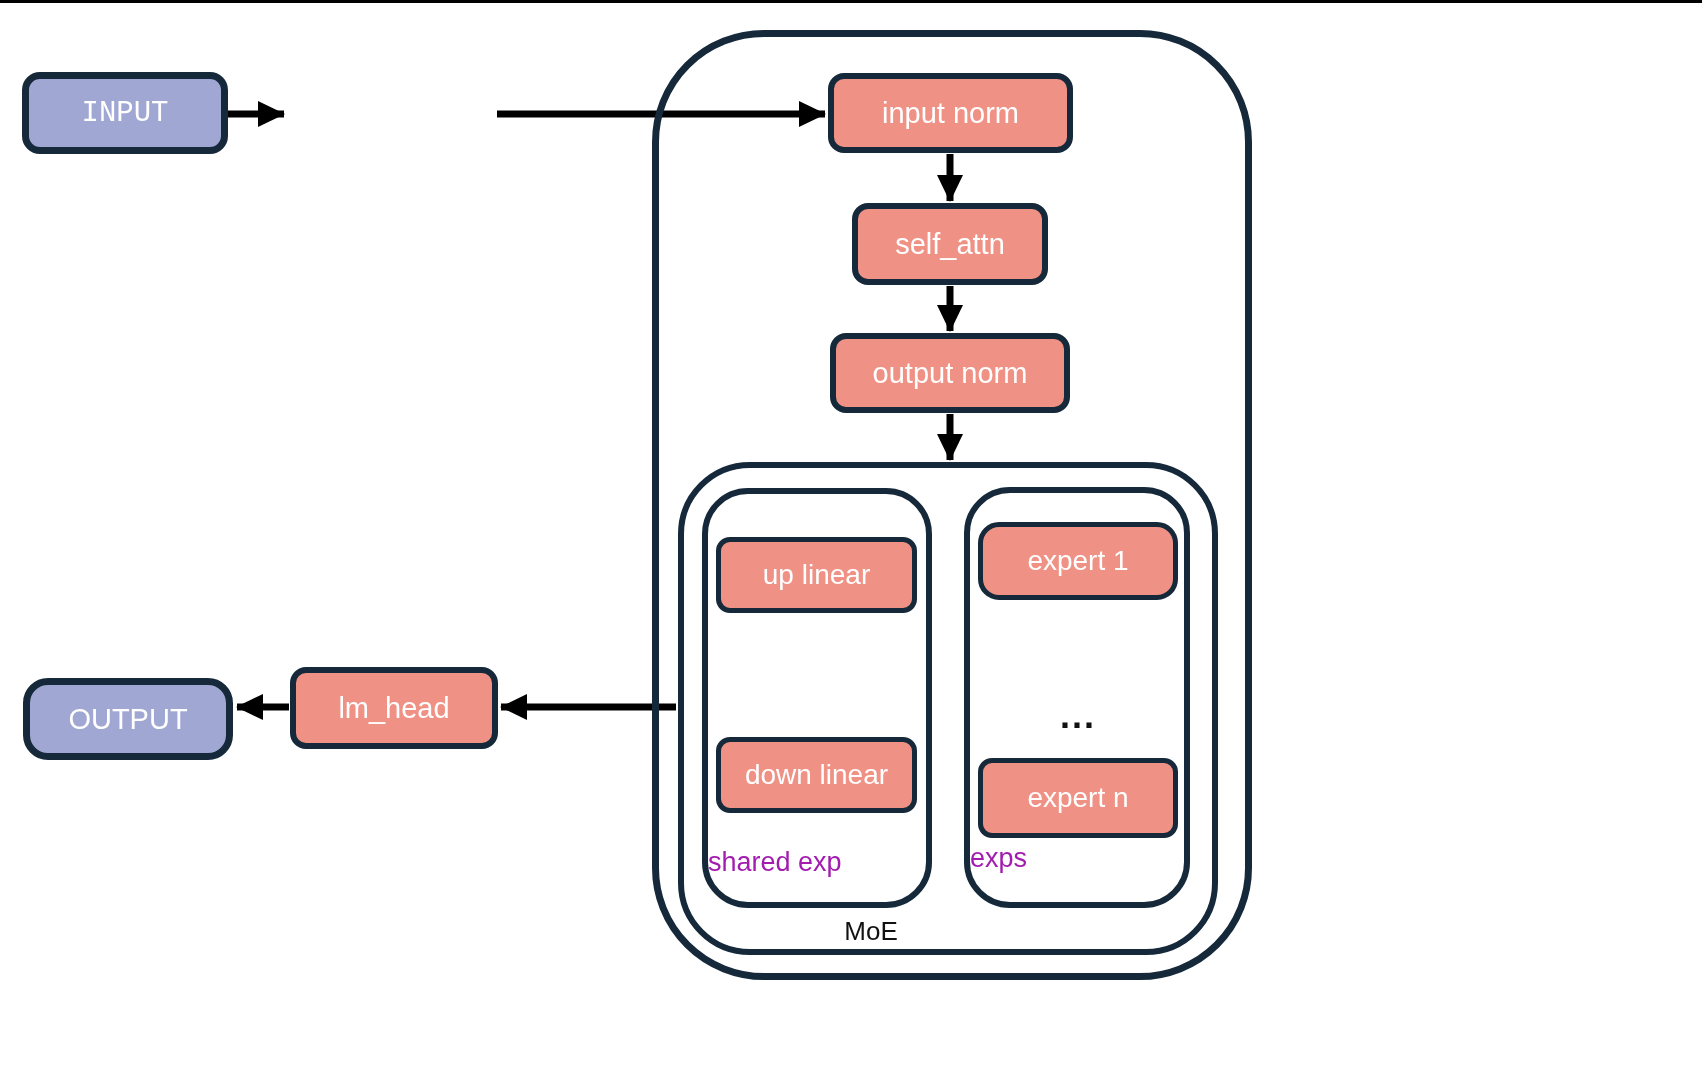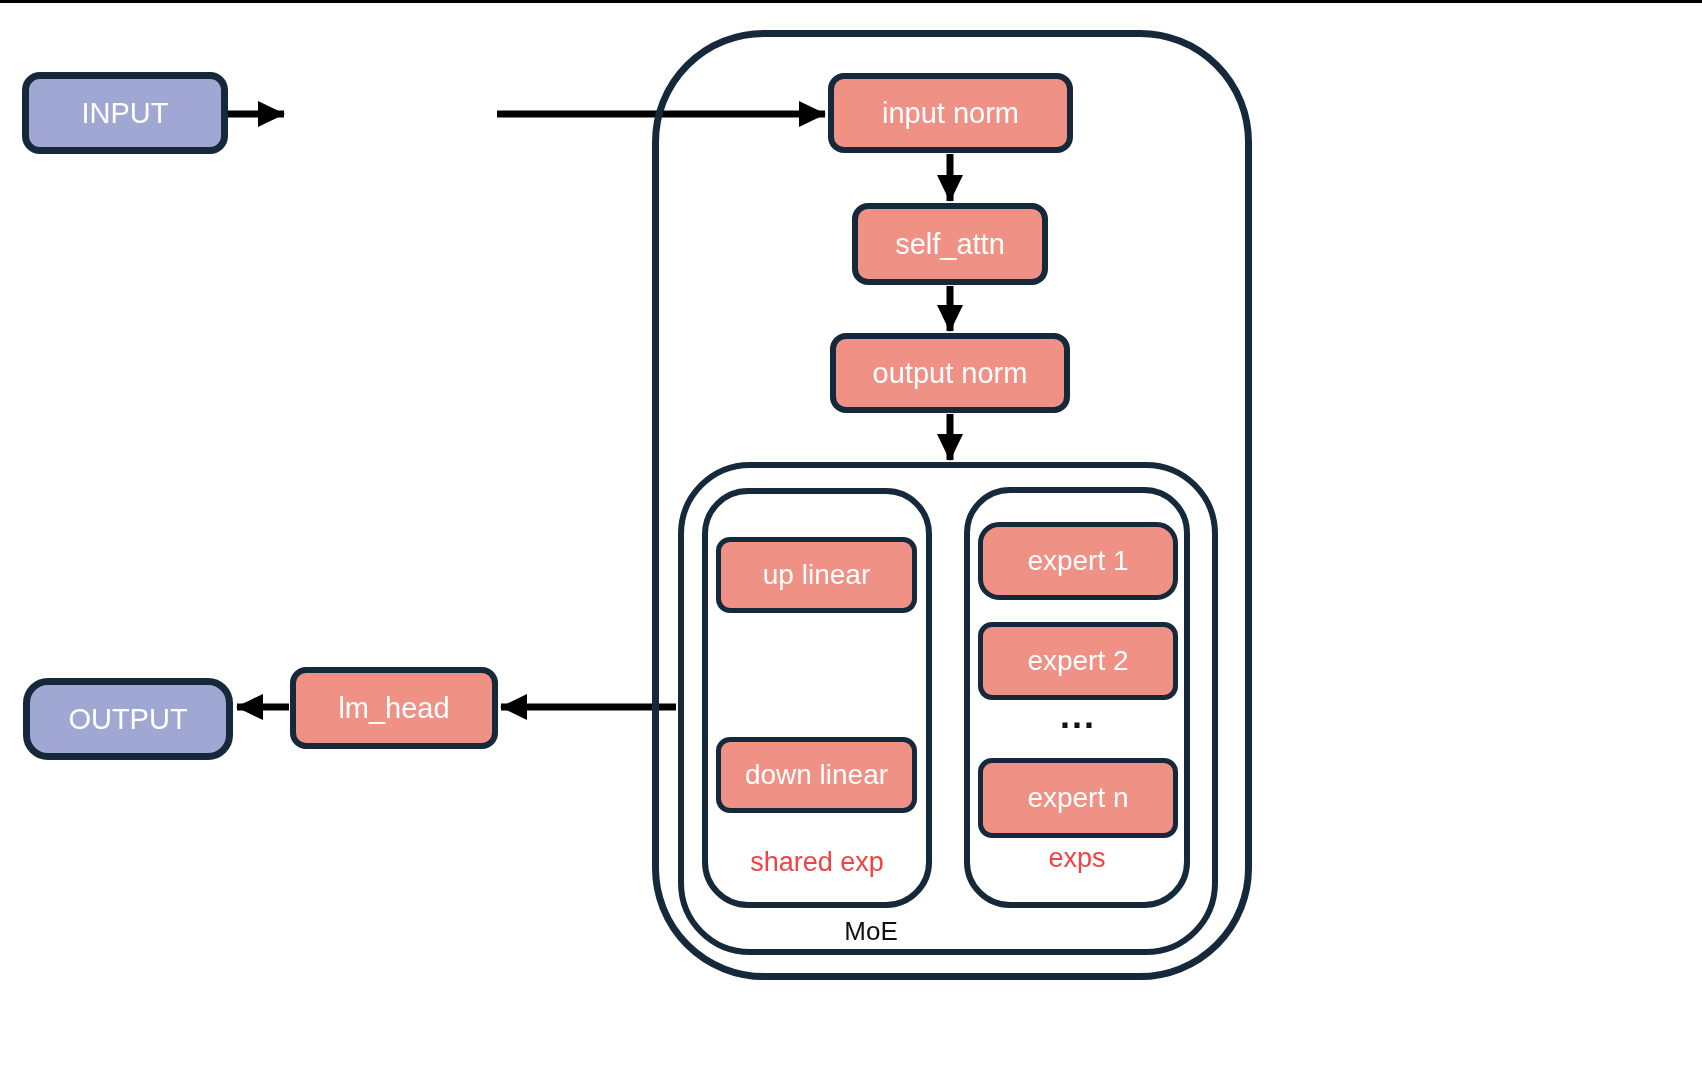--- a/index.html
+++ b/index.html
@@ -53,22 +53,22 @@
     width: 230px; height: 420px;
   }
   .exps-box {
     left: 964px; top: 487px;
     width: 226px; height: 421px;
   }
   .container-label {
     position: absolute;
     left: 0;
     width: 100%;
-    text-align: center;
-    color: #ef4444;
+    text-align: left;
+    color: #a21caf;
     font-size: 27px;
   }
   .moe-label {
     position: absolute;
     left: 132px;
     bottom: 2px;
     width: 110px;
     text-align: center;
     color: #111111;
     font-size: 26px;
@@ -89,21 +89,21 @@
   .io {
     background: #A0A7D3;
     border-width: 7px;
     border-radius: 18px;
   }
   .inner {
     border-width: 5px;
     border-radius: 14px;
     font-size: 28px;
   }
-  .n-input       { left: 22px;  top: 72px;  width: 206px; height: 82px; }
+  .n-input       { left: 22px;  top: 72px;  width: 206px; height: 82px; font-family: Liberation Mono, monospace; }
   .n-embd        { left: 287px; top: 72px;  width: 210px; height: 82px; }
   .n-input-norm  { left: 828px; top: 73px;  width: 245px; height: 80px; }
   .n-self-attn   { left: 852px; top: 203px; width: 196px; height: 82px; }
   .n-output-norm { left: 830px; top: 333px; width: 240px; height: 80px; }
   .n-up-linear   { left: 716px; top: 537px; width: 201px; height: 76px; }
   .n-gate-linear { left: 716px; top: 635px; width: 201px; height: 78px; }
   .n-down-linear { left: 716px; top: 737px; width: 201px; height: 76px; }
   .n-expert-1    { left: 978px; top: 522px; width: 200px; height: 78px; border-radius: 21px; }
   .n-expert-2    { left: 978px; top: 622px; width: 200px; height: 78px; }
   .n-expert-n    { left: 978px; top: 758px; width: 200px; height: 80px; }
@@ -173,21 +173,20 @@
 
   <div class="node io n-input">INPUT</div>
   <div class="node n-input-norm">input norm</div>
   <div class="node n-self-attn">self_attn</div>
   <div class="node n-output-norm">output norm</div>
 
   <div class="node inner n-up-linear">up linear</div>
   <div class="node inner n-down-linear">down linear</div>
 
   <div class="node inner n-expert-1">expert 1</div>
-  <div class="node inner n-expert-2">expert 2</div>
   <div class="ellipsis">...</div>
   <div class="node inner n-expert-n">expert n</div>
 
   <div class="node n-lm-head">lm_head</div>
   <div class="node io n-output">OUTPUT</div>
 
 
 </div>
 
 </body></html>

